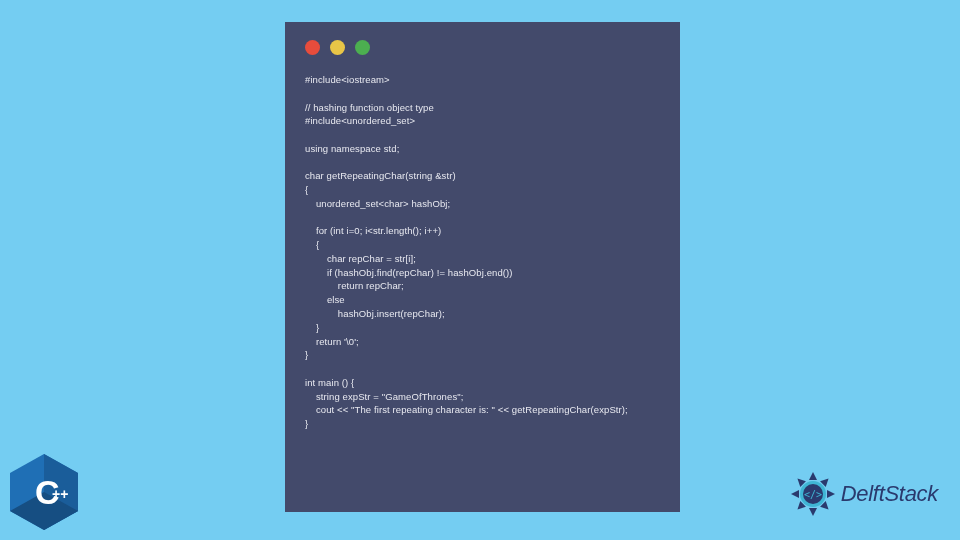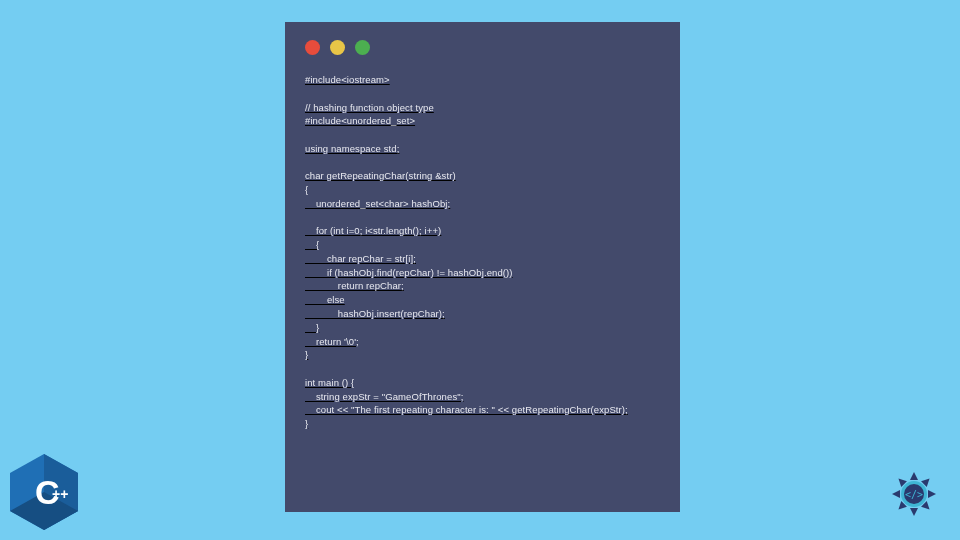--- a/index.html
+++ b/index.html
@@ -13,21 +13,20 @@
   }
   .code-window {
     position: absolute;
     left: 285px;
     top: 22px;
     width: 395px;
     height: 490px;
     background: #434a6b;
     border-radius: 0;
     padding: 18px 20px 14px 20px;
-    text-decoration: underline;
   }
   .window-dots {
     display: flex;
     gap: 10px;
     margin-bottom: 18px;
   }
   .dot {
     width: 15px;
     height: 15px;
     border-radius: 50%;
@@ -139,13 +138,14 @@
           <polygon points="0,-22 4,-14 -4,-14" transform="rotate(225)"></polygon>
           <polygon points="0,-22 4,-14 -4,-14" transform="rotate(270)"></polygon>
           <polygon points="0,-22 4,-14 -4,-14" transform="rotate(315)"></polygon>
         </g>
         <circle r="13" fill="#3fb5d4"></circle>
         <circle r="10" fill="#2a3a6e"></circle>
         <text x="0" y="4" font-size="10" fill="#3fb5d4" text-anchor="middle" font-family="monospace">&lt;/&gt;</text>
       </g>
     </svg>
   </div>
+  <span class="delft-text">DelftStack</span>
 </div>
 
 </body></html>

